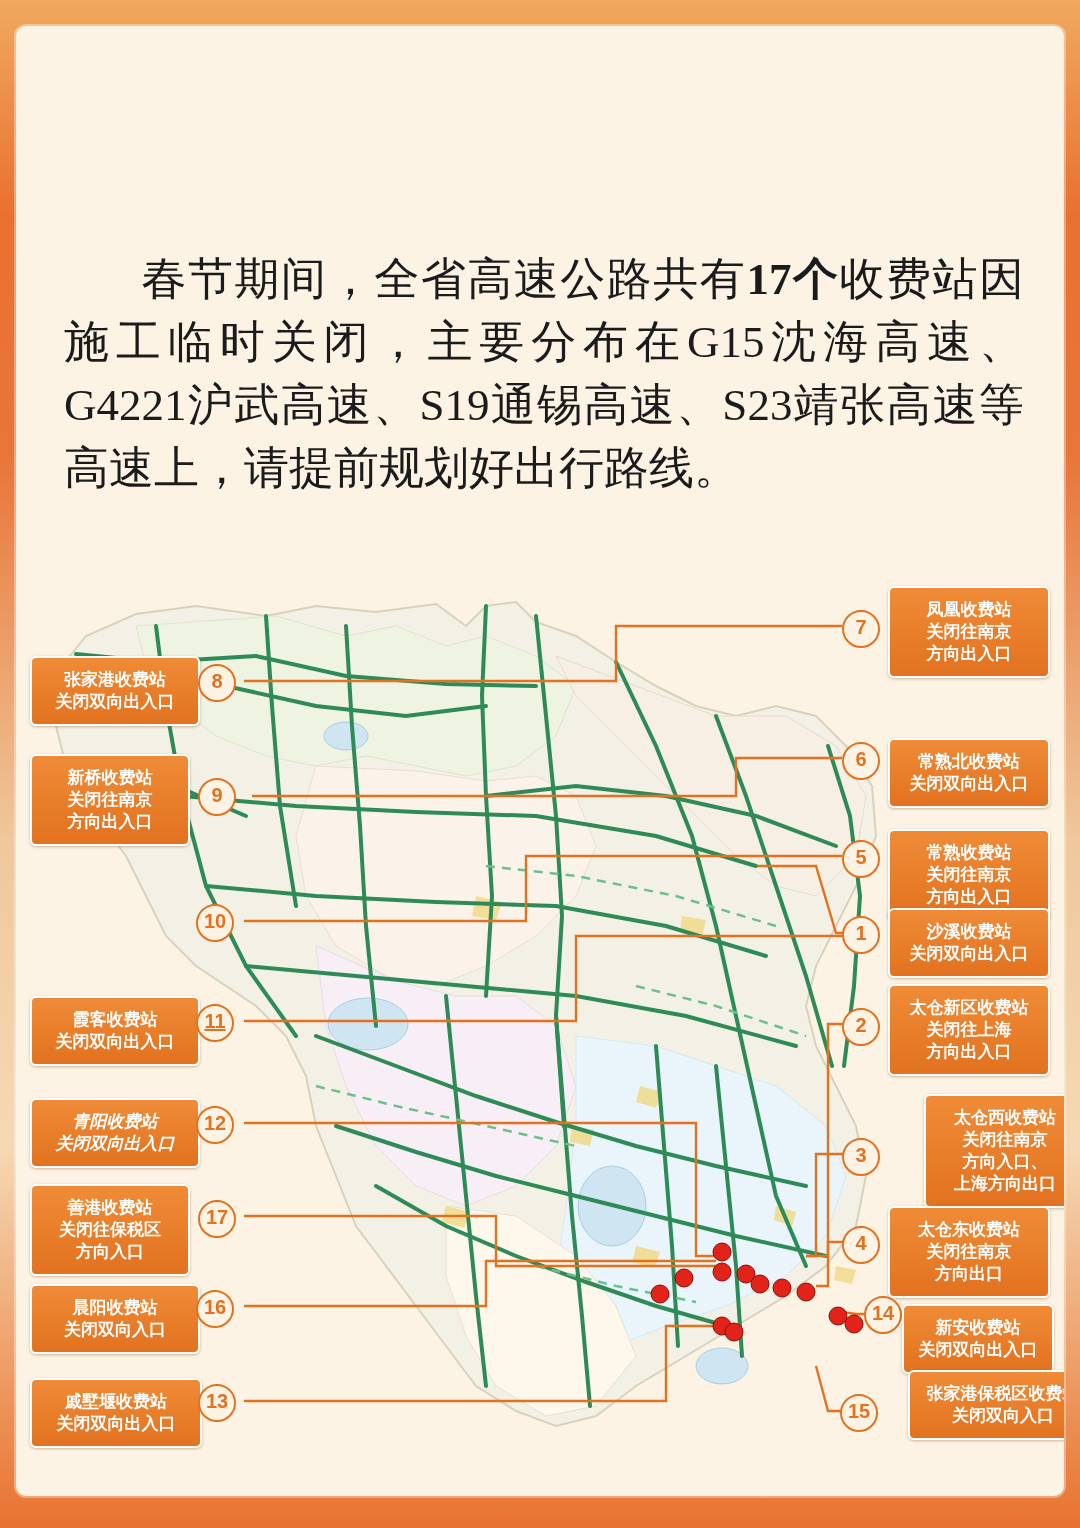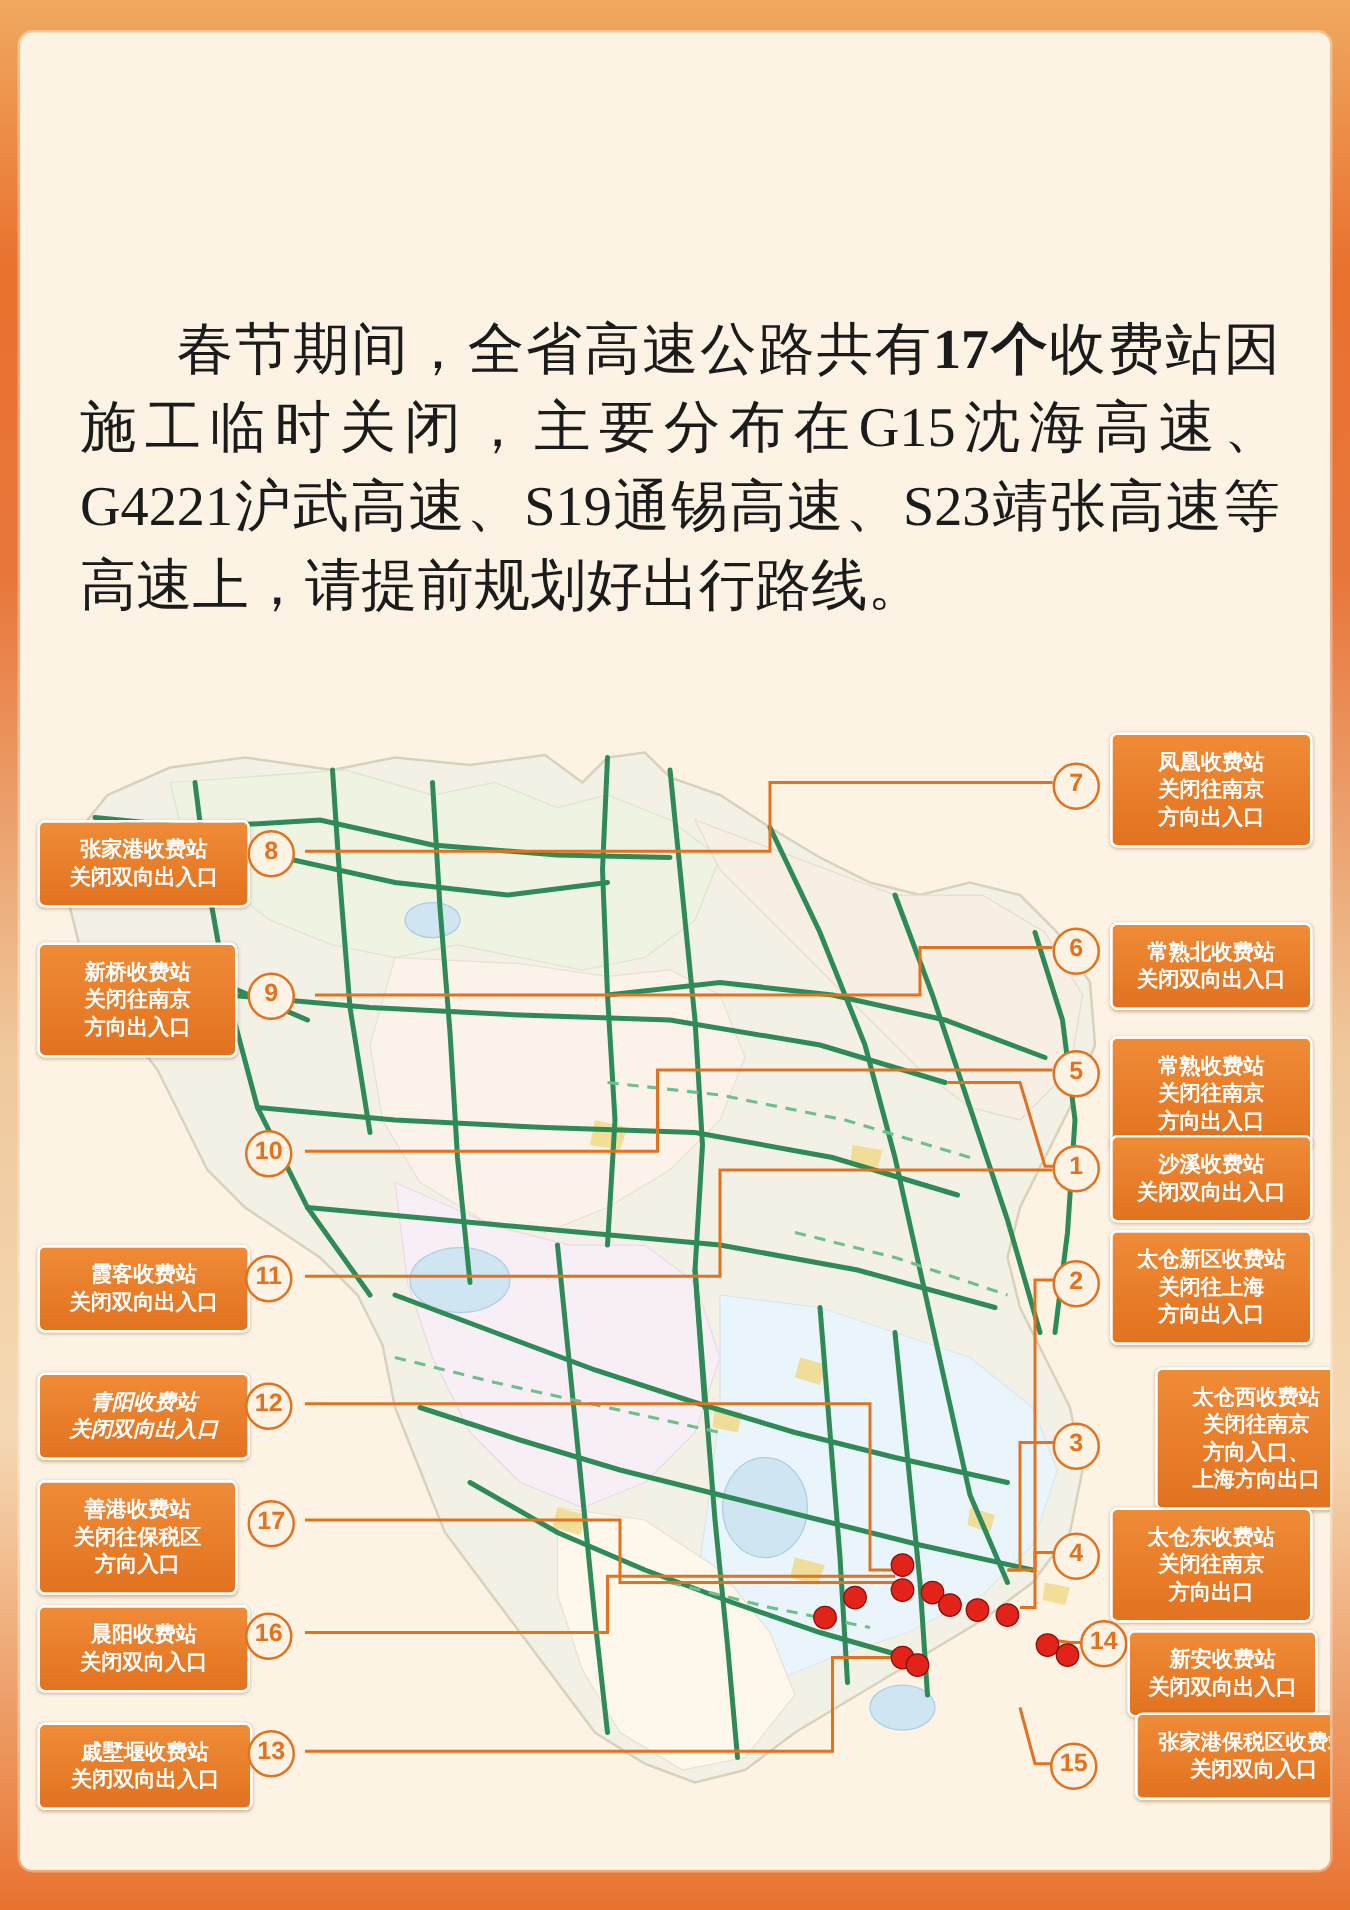--- a/index.html
+++ b/index.html
@@ -171,21 +171,21 @@
         <span class="t1">方向出入口</span>
       </div>
       <div class="num" style="left:182px;top:212px;">9</div>
 
       <div class="num" style="left:180px;top:338px;">10</div>
 
       <div class="lbl" style="left:14px;top:430px;width:150px;">
         <span class="t1">霞客收费站</span>
         <span class="t1">关闭双向出入口</span>
       </div>
-      <div class="num" style="left:180px;top:438px;">11</div>
+      <div class="num" style="left:180px;top:438px;text-decoration:underline;">11</div>
 
       <div class="lbl" style="left:14px;top:532px;width:150px;font-style:italic;">
         <span class="t1">青阳收费站</span>
         <span class="t1">关闭双向出入口</span>
       </div>
       <div class="num" style="left:180px;top:540px;">12</div>
 
       <div class="lbl" style="left:14px;top:618px;width:140px;">
         <span class="t1">善港收费站</span>
         <span class="t1">关闭往保税区</span>

